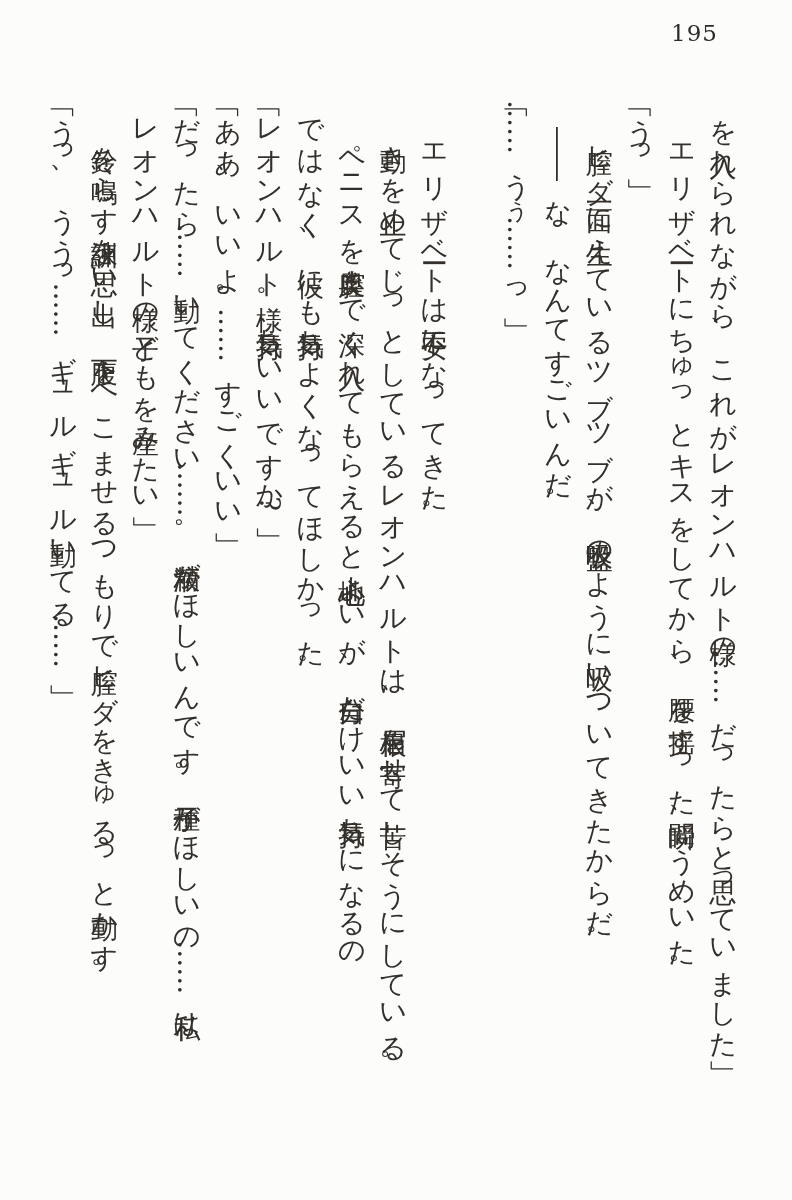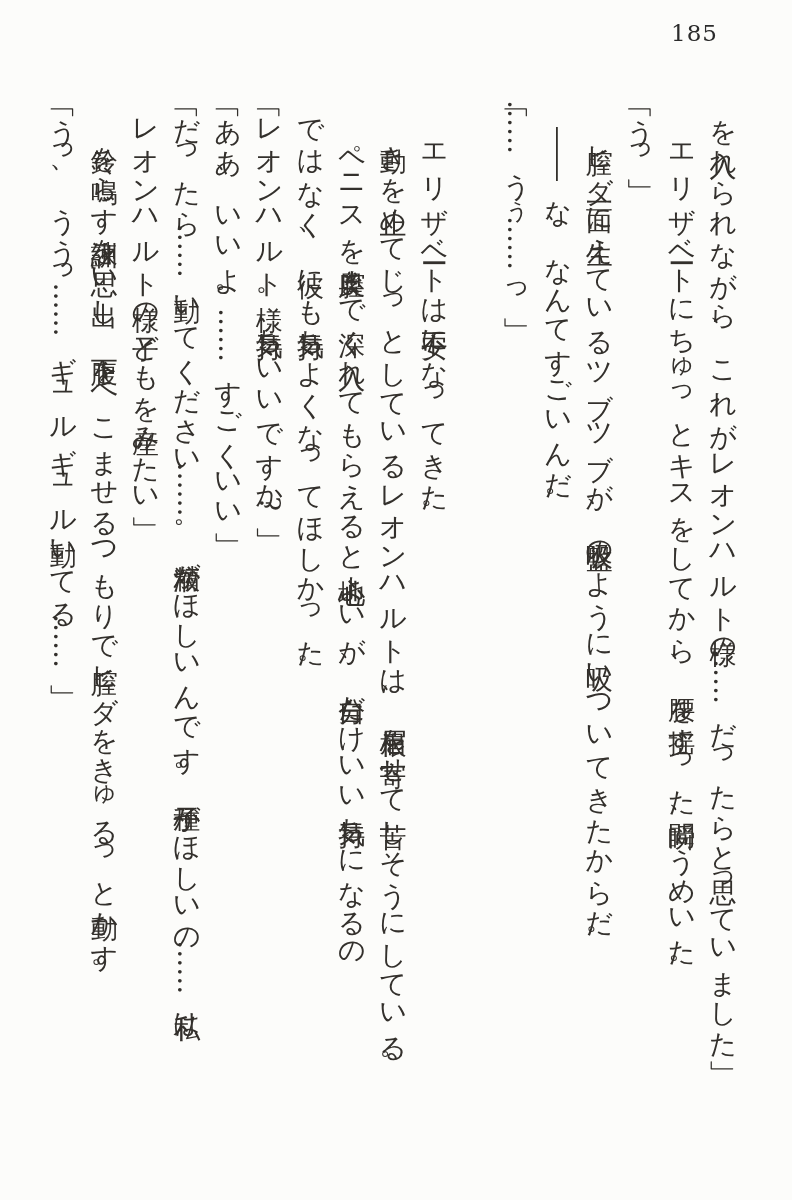--- a/index.html
+++ b/index.html
@@ -53,21 +53,21 @@
     text-indent: 1em;
   }
   .text-block p.text-column.gap-before {
     margin-block-start: var(--col-pitch);
   }
 </style>
 </head>
 <body>
 
 <main class="book-page">
-  <div class="page-number">185</div>
+  <div class="page-number">195</div>
 
   <div class="text-block">
       <p class="text-column">を入れられながら、これがレオンハルト様の……だったらと思っていました」</p>
       <p class="text-column indent">エリザベートにちゅっとキスをしてから、腰を揺すった瞬間、うめいた。</p>
       <p class="text-column">「うっ」</p>
       <p class="text-column indent">膣ヒダ一面に生えているツブツブが、吸盤のように吸いついてきたからだ。</p>
       <p class="text-column indent">――な、なんてすごいんだ。</p>
       <p class="text-column">「……うぅ……っ」</p>
       <p class="text-column indent gap-before">エリザベートは不安になってきた。</p>
       <p class="text-column indent">動きを止めてじっとしているレオンハルトは、眉根を寄せて苦しそうにしている。</p>

